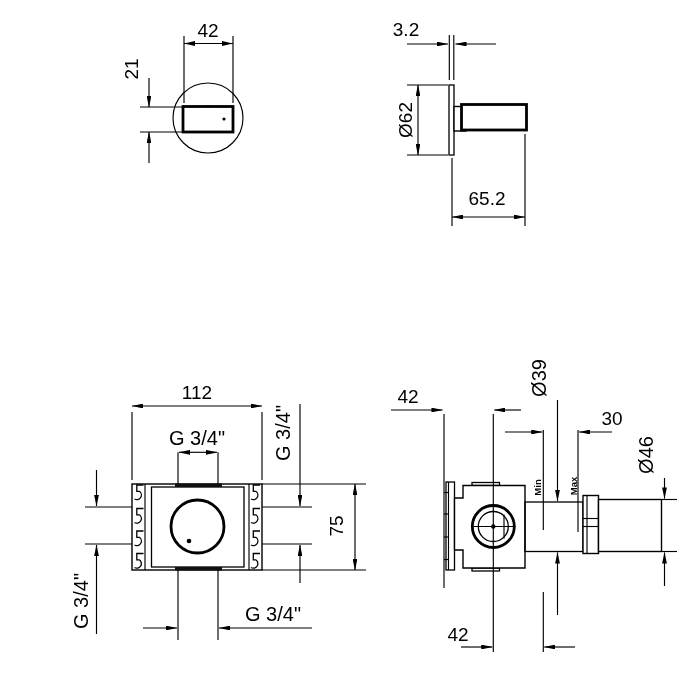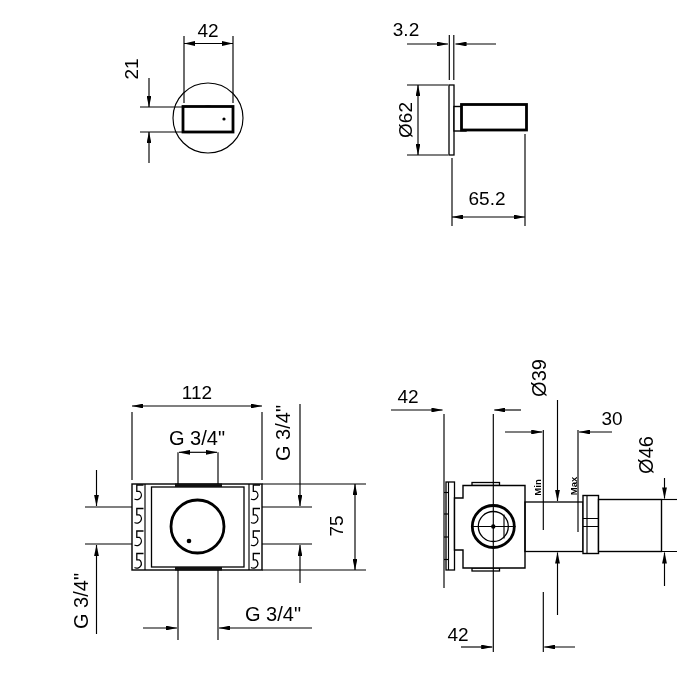--- a/index.html
+++ b/index.html
@@ -1,16 +1,16 @@
 <!DOCTYPE html>
 <html><head>
 <meta charset="utf-8">
 <style>
   html,body{margin:0;padding:0;background:#ffffff;}
-  .stage{width:700px;height:700px;position:relative;background:#fff;overflow:hidden;border-radius:11px;}
+  .stage{width:700px;height:700px;position:relative;background:#fff;overflow:hidden;}
   svg{display:block;}
   text{font-family:"Liberation Sans","DejaVu Sans",sans-serif;fill:#000;}
   .dim{font-size:19px;}
   .dimBig{font-size:20px;}
   .tiny{font-size:9.5px;font-weight:bold;}
   .thin{stroke:#000;stroke-width:1.15;fill:none;}
   .med{stroke:#000;stroke-width:1.4;fill:#fff;}
   .medNf{stroke:#000;stroke-width:1.3;fill:none;}
   .thick{stroke:#000;stroke-width:2.8;fill:#fff;}
   .thickNf{stroke:#000;stroke-width:2.8;fill:none;}

